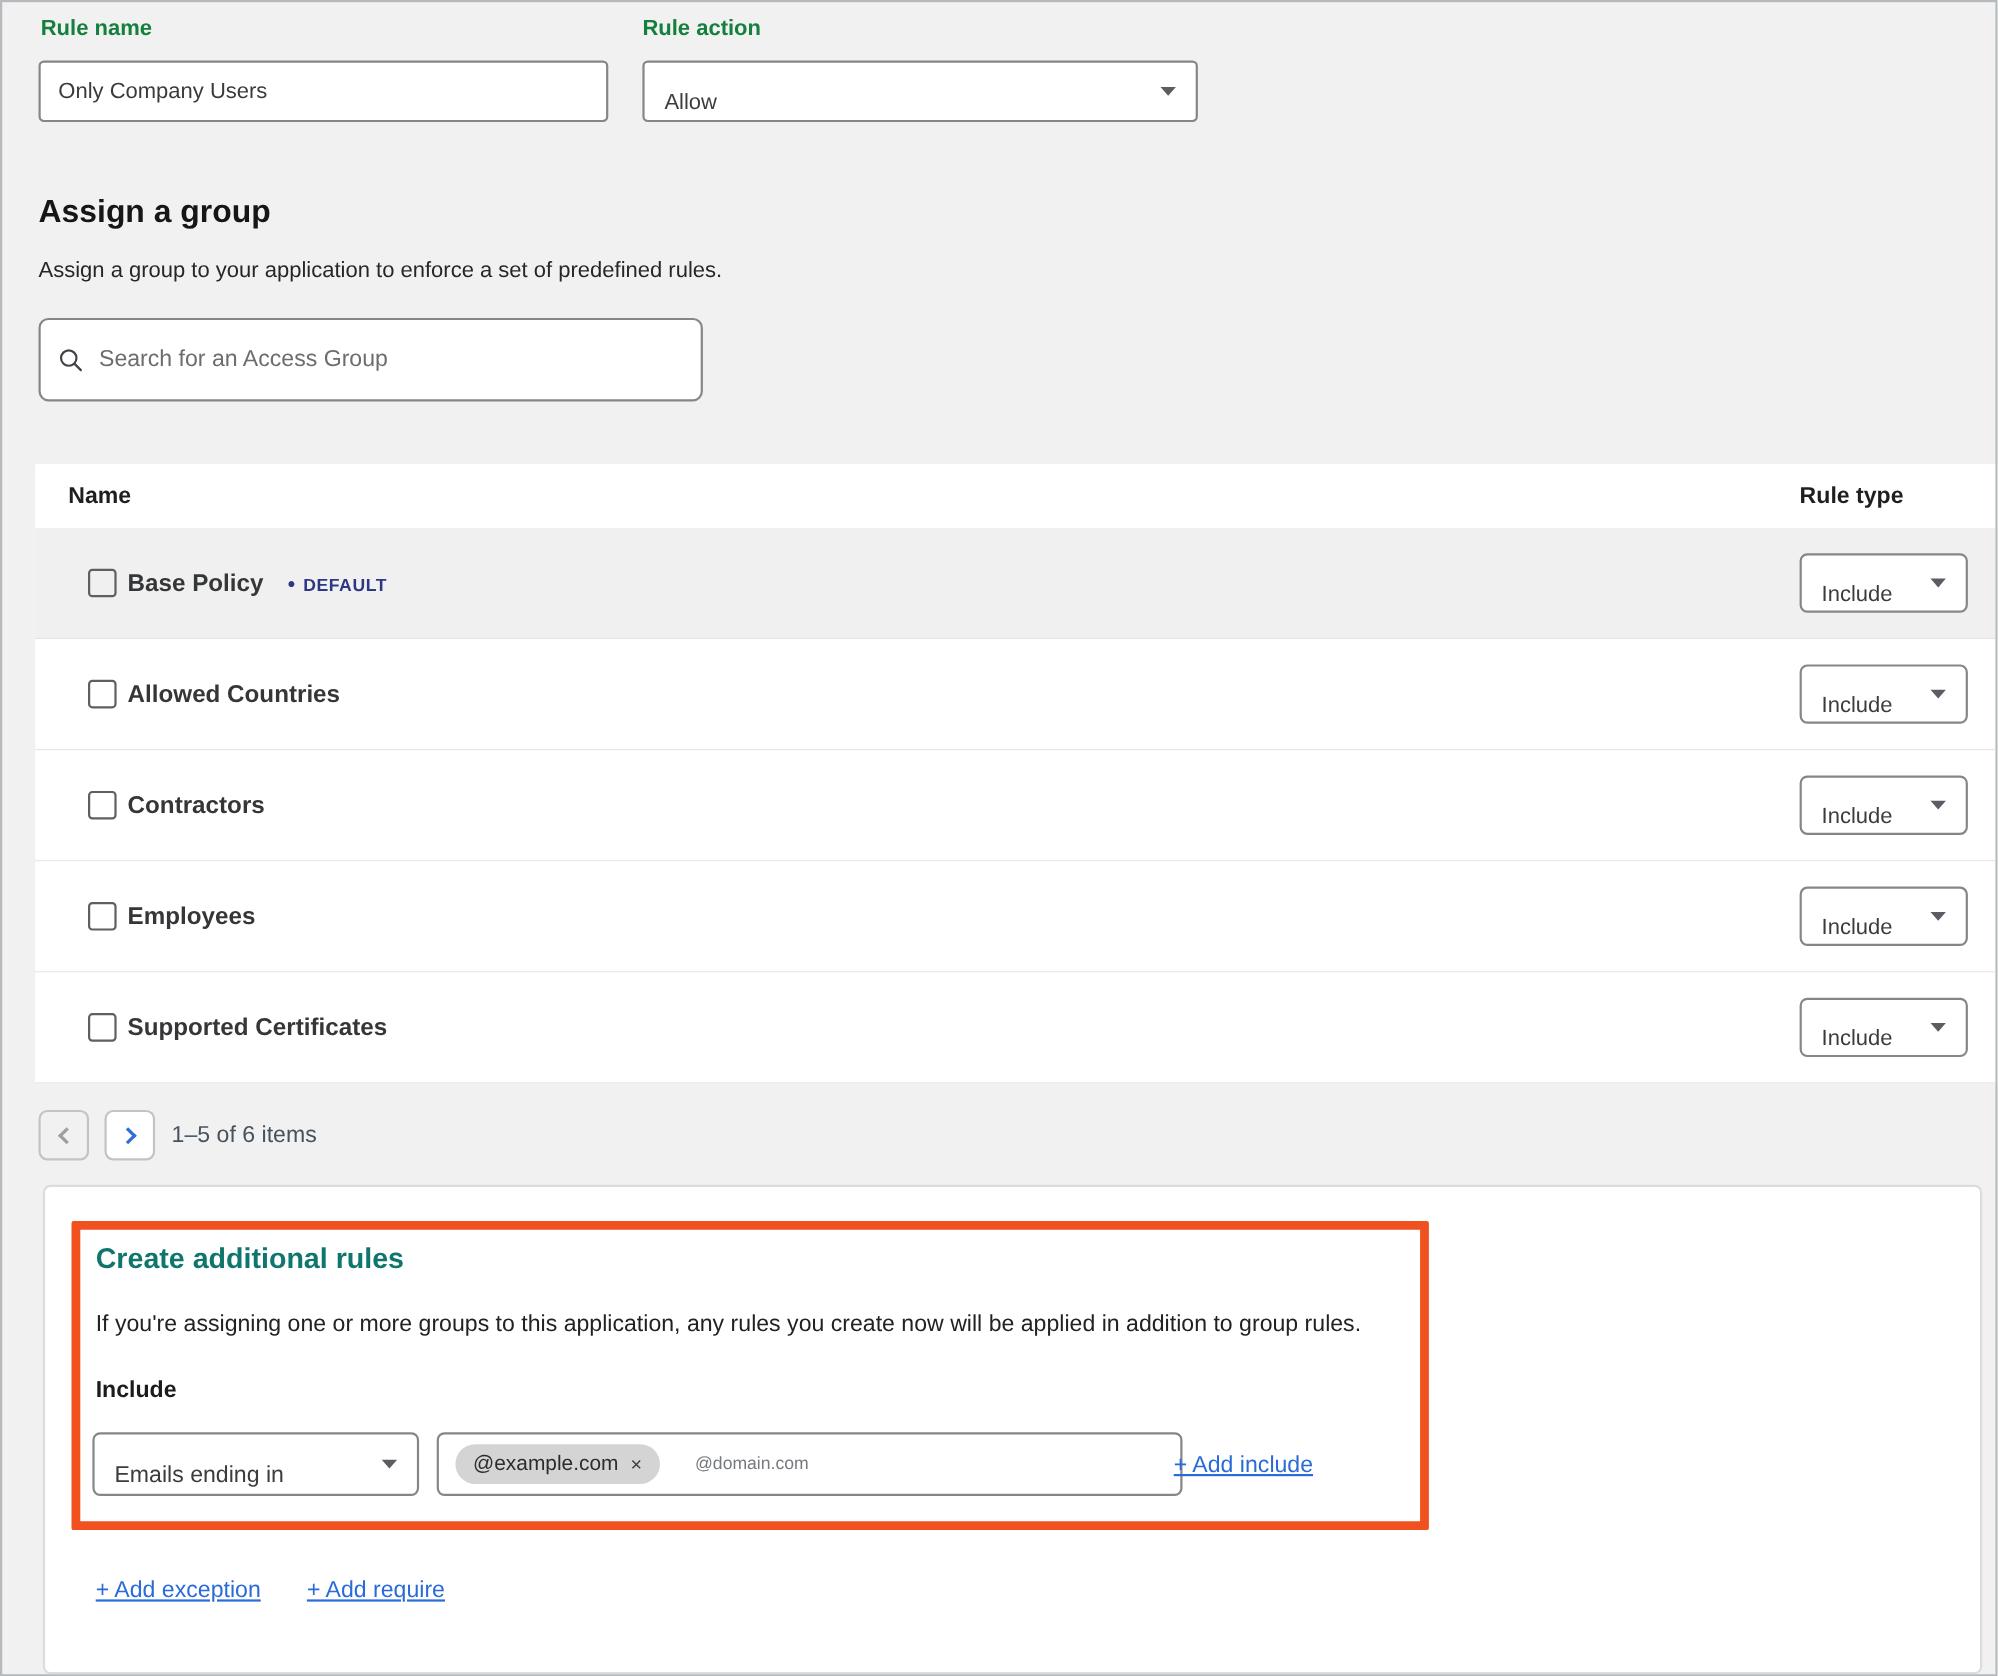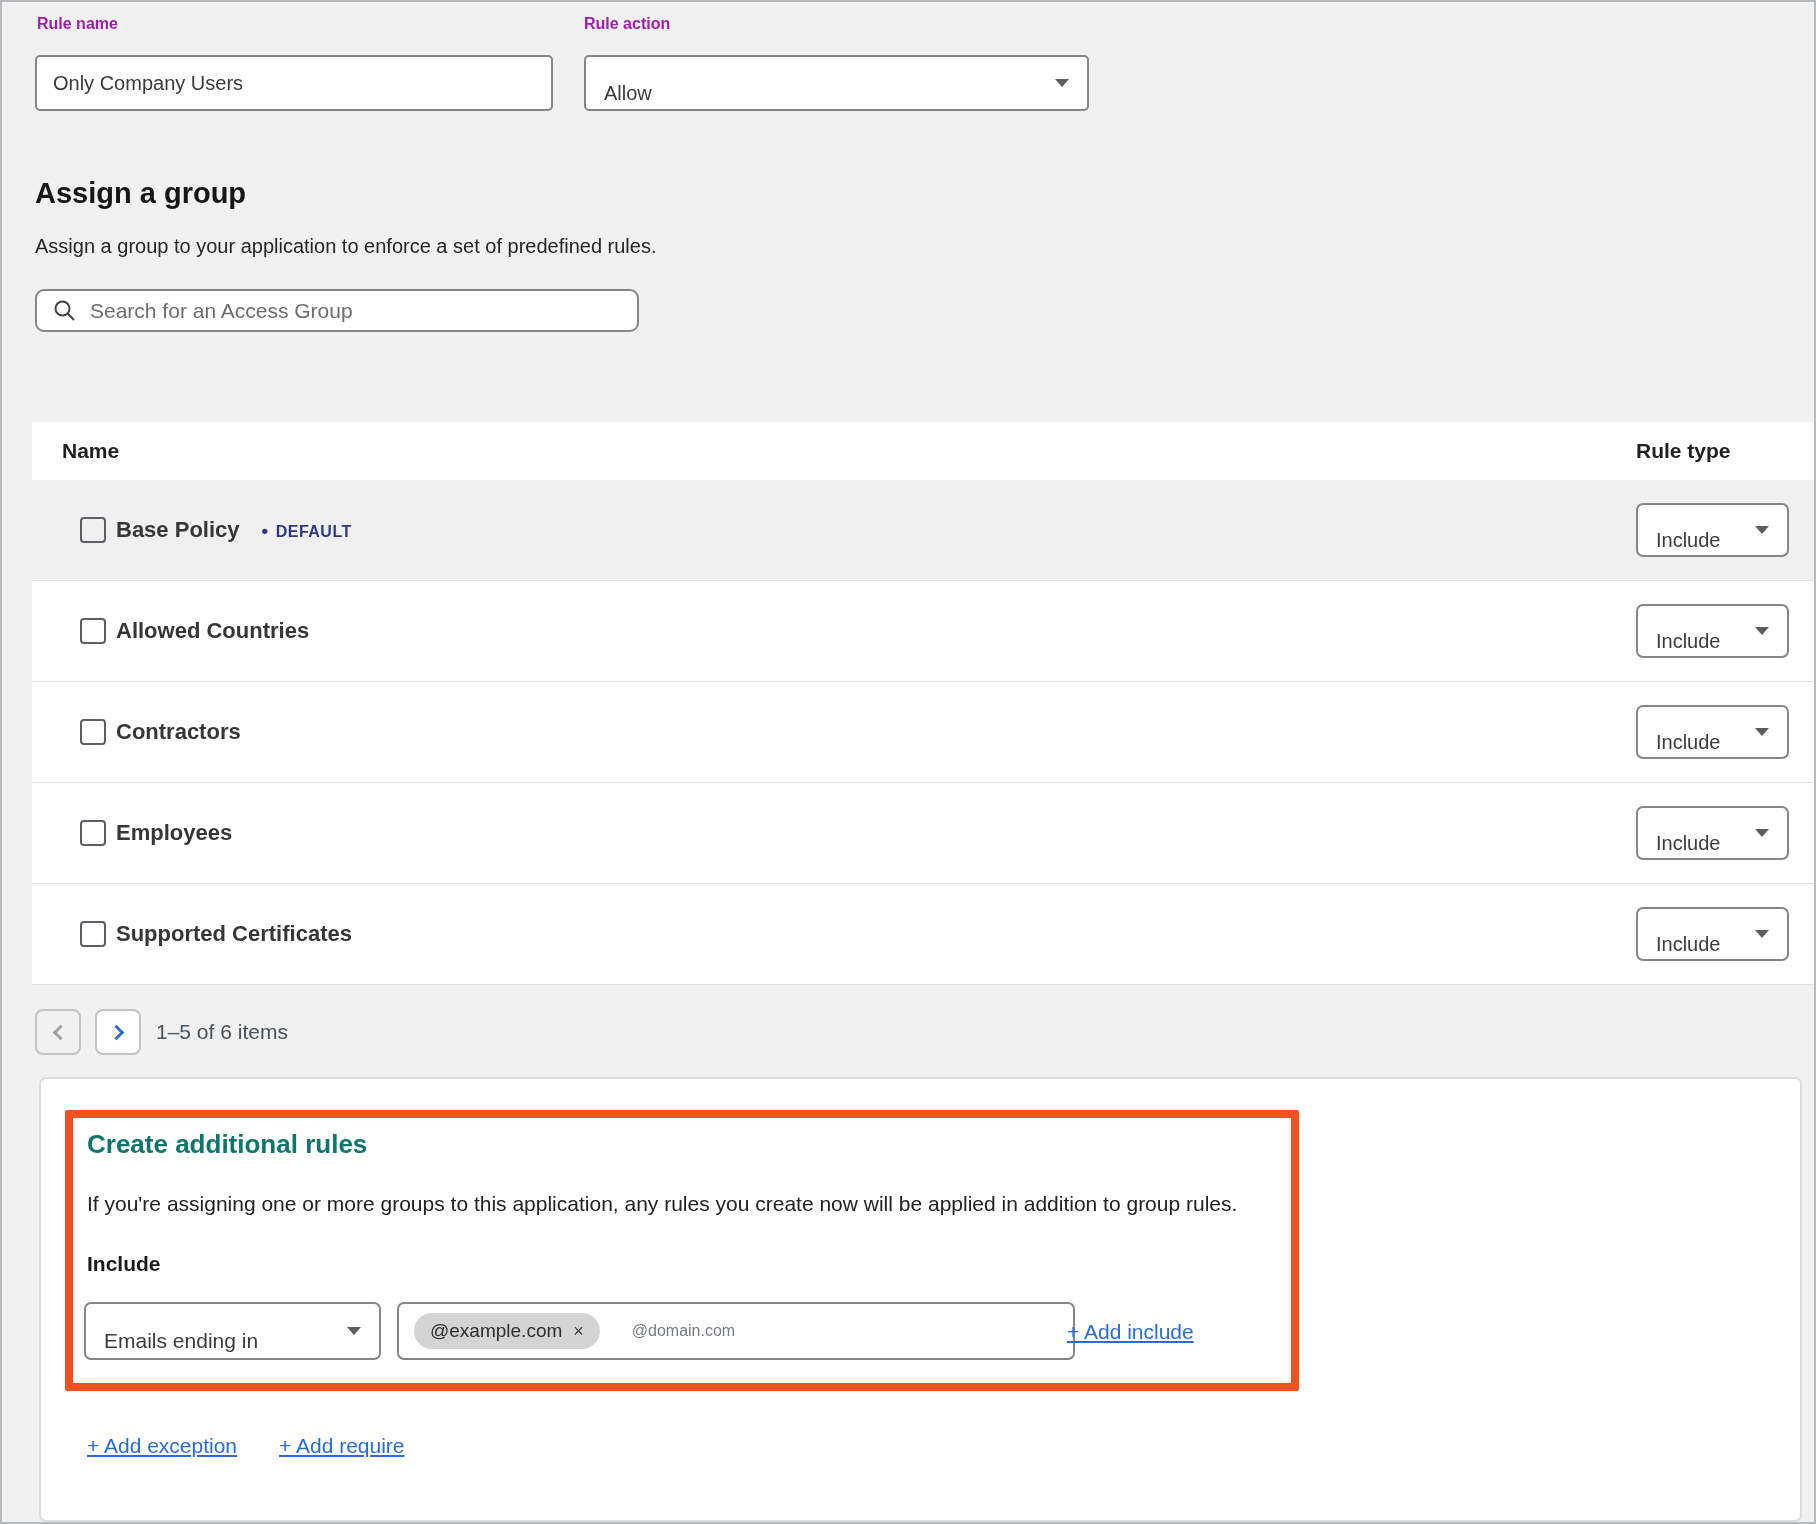--- a/index.html
+++ b/index.html
@@ -2,35 +2,35 @@
 <html style="--accent-orange: #F0511F; --link-blue: #2B6BD8; --badge-navy: #2D3884; --chevron-blue: #2D6FD6;"><head>
 <meta charset="utf-8">
 <style>
   * { margin:0; padding:0; box-sizing:border-box; }
   html,body { background:#e9e9e9; }
   .page {
     position:relative; width:1816px; height:1524px;
     background:#f1f1f2; border:2px solid #b7babd; overflow:hidden;
     font-family:"Liberation Sans", sans-serif; color:#222;
   }
-  .field-label { position:absolute; font-size:16px; font-weight:700; color:#a21caf; }
+  .field-label { position:absolute; font-size:20px; font-weight:700; color:#15803d; }
   .text-input {
     position:absolute; background:#fff; border:2px solid #848689; border-radius:5px;
     font-family:"Liberation Sans", sans-serif; font-size:20px; color:#3a3a3a; padding:0 16px;
   }
   .select-box {
     position:absolute; background:#fff; border:2px solid #848689; border-radius:5px;
     display:flex; align-items:center; padding:0 18px; font-size:20px; color:#3a3c3e; cursor:pointer;
   }
   .select-box .grow { flex:1;margin-top:20px; }
   .caret { width:0; height:0; border-left:7px solid transparent; border-right:7px solid transparent; border-top:8px solid #5a5e63; }
   .section-title { position:absolute; font-size:29px; font-weight:700; color:#161616; }
   .section-desc { position:absolute; font-size:20px; color:#262626; }
   .search-box {
-    position:absolute; left:33px; top:287px; width:604px; height:43px;
+    position:absolute; left:33px; top:287px; width:604px; height:76px;
     background:#fff; border:2px solid #848689; border-radius:9px;
     display:flex; align-items:center; padding:0 16px;
   }
   .search-box input {
     border:none; outline:none; flex:1; margin-left:14px; background:transparent;
     font-family:"Liberation Sans", sans-serif; font-size:21px; color:#3a3a3a;
   }
   .search-box input::placeholder { color:#6d6d6d; }
   .group-table { position:absolute; left:30px; right:0; top:420px; }
   .thead { position:relative; height:58px; background:#fff; display:flex; align-items:center; }

